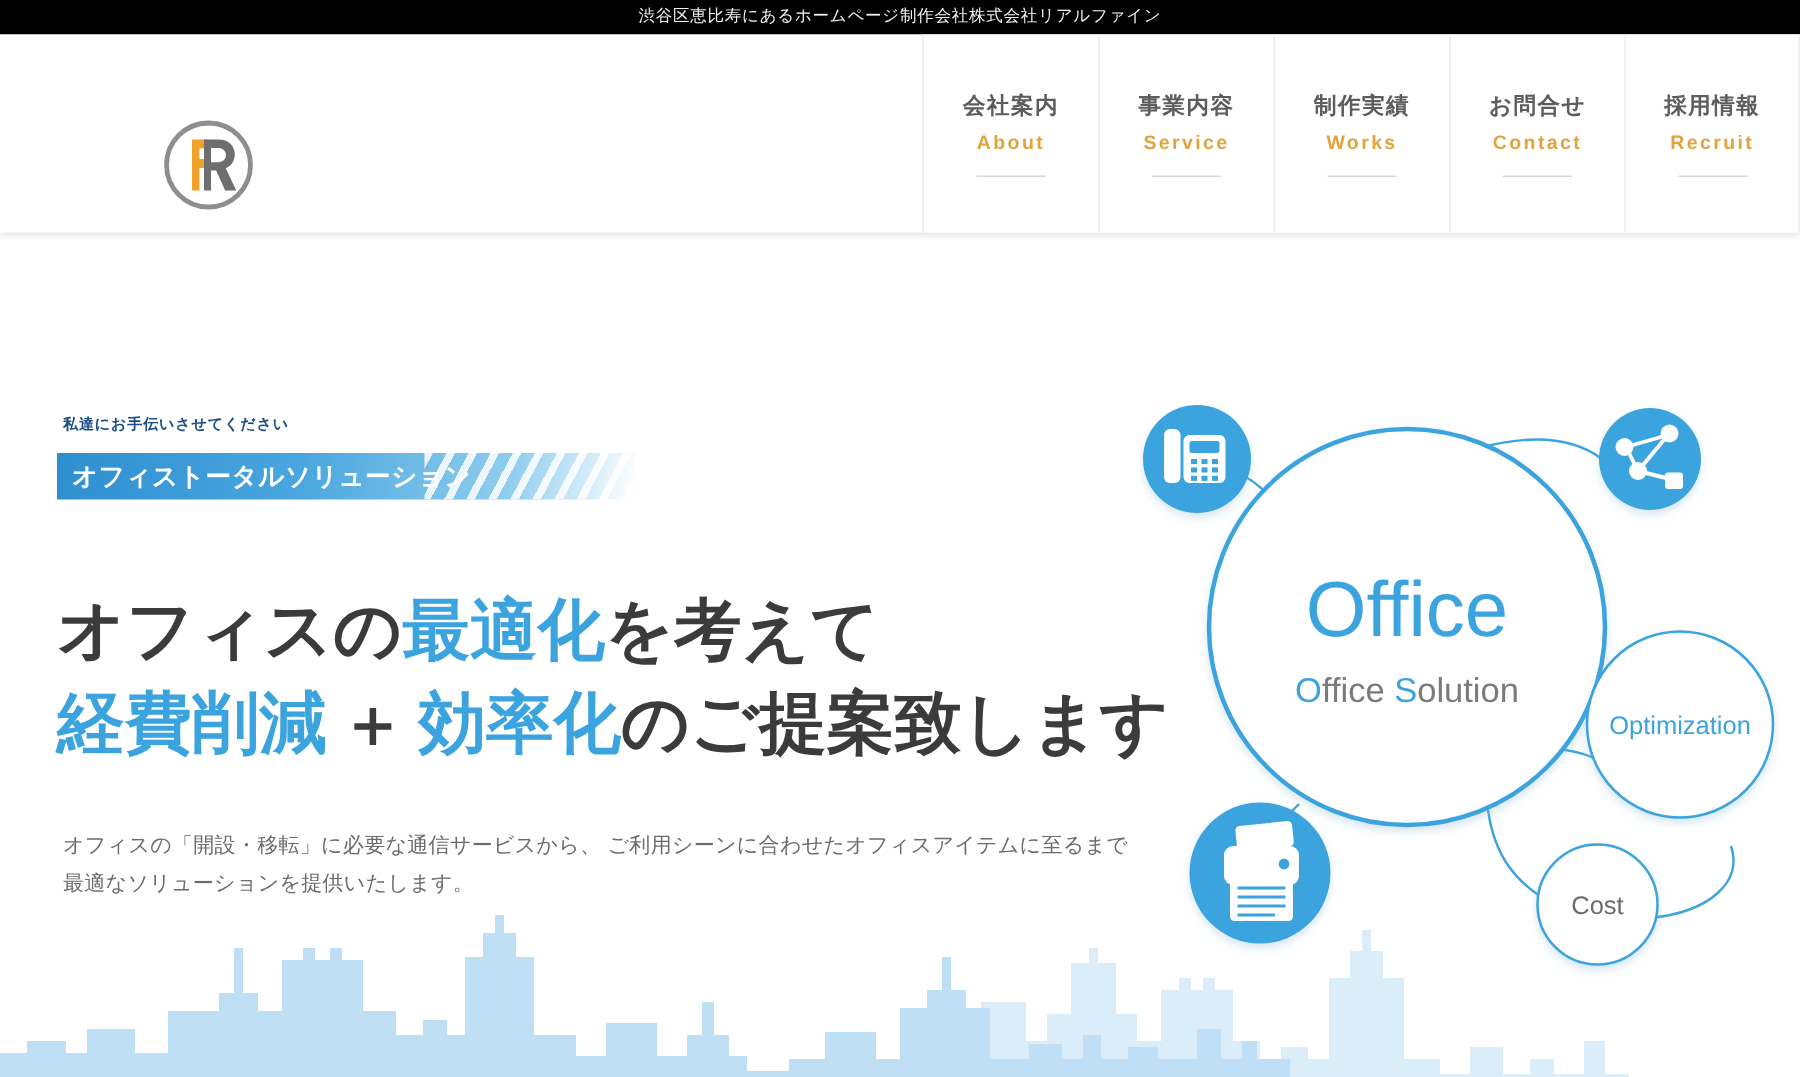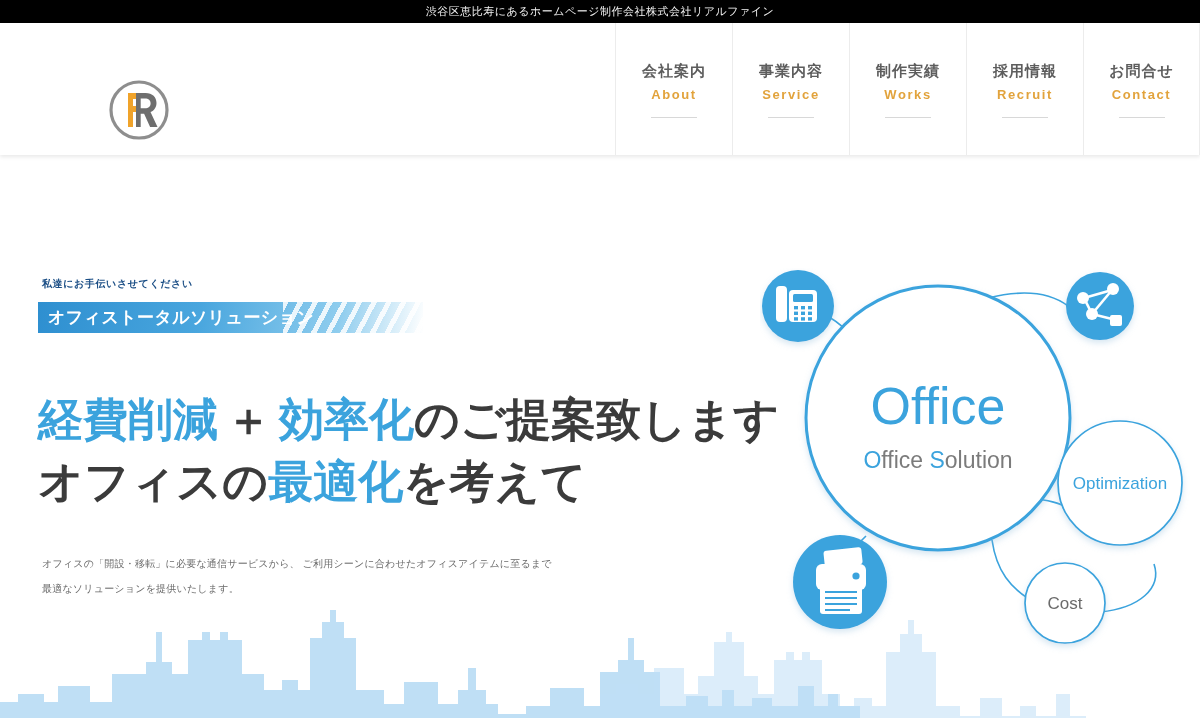--- a/index.html
+++ b/index.html
@@ -89,21 +89,21 @@
   .headline { margin-top: 56px; }
   .hl-line {
     font-size: 45px; font-weight: bold; color: #3b3b3b;
     letter-spacing: 0px; line-height: 62px; white-space: nowrap;
   }
   .hl-line .blue { color: #3ba3dd; }
   .hl-plus { color: #3b3b3b; padding: 0 8px; }
 
   .desc {
     margin-top: 38px; padding-left: 4px;
-    font-size: 10px; color: #6b6b6b; line-height: 25px; letter-spacing: .2px; font-family: Liberation Serif, serif;
+    font-size: 14px; color: #6b6b6b; line-height: 25px; letter-spacing: .2px;
   }
 
   
   .diagram { position: absolute; right: 0; top: 113px; width: 440px; height: 400px; z-index: 6; }
   .diagram svg { display:block; }
 </style>
 </head>
 <body>
 
 <div id="page">
@@ -139,28 +139,28 @@
         <span class="nav-rule"></span>
       </div>
 
       <div class="nav-item">
         <span class="nav-ja">制作実績</span>
         <span class="nav-en">Works</span>
         <span class="nav-rule"></span>
       </div>
 
       <div class="nav-item">
+        <span class="nav-ja">お問合せ</span>
+        <span class="nav-en">Contact</span>
+        <span class="nav-rule"></span>
+      </div>
+
+      <div class="nav-item">
         <span class="nav-ja">採用情報</span>
         <span class="nav-en">Recruit</span>
-        <span class="nav-rule"></span>
-      </div>
-
-      <div class="nav-item">
-        <span class="nav-ja">お問合せ</span>
-        <span class="nav-en">Contact</span>
         <span class="nav-rule"></span>
       </div>
 
     </div>
   </div>
 
   <div class="hero">
 
     <svg class="skyline" viewBox="0 0 1200 120" preserveAspectRatio="none">
       <g fill="#bfdff5">
@@ -172,23 +172,23 @@
     <div class="copy">
 
       <div class="lead">私達にお手伝いさせてください</div>
 
       <div class="ribbon">
         <span class="ribbon-stripes"></span>
         <span class="ribbon-text">オフィストータルソリューション</span>
       </div>
 
       <div class="headline">
+        <div class="hl-line"><span>オフィスの</span><span class="blue">最適化</span><span>を考えて</span></div>
+
         <div class="hl-line"><span class="blue">経費削減</span><span class="hl-plus">＋</span><span class="blue">効率化</span><span>のご提案致します</span></div>
-
-        <div class="hl-line"><span>オフィスの</span><span class="blue">最適化</span><span>を考えて</span></div>
       </div>
 
       <div class="desc">
         <div>オフィスの「開設・移転」に必要な通信サービスから、 ご利用シーンに合わせたオフィスアイテムに至るまで</div>
         <div>最適なソリューションを提供いたします。</div>
       </div>
 
     </div>
 
     <div class="diagram">

